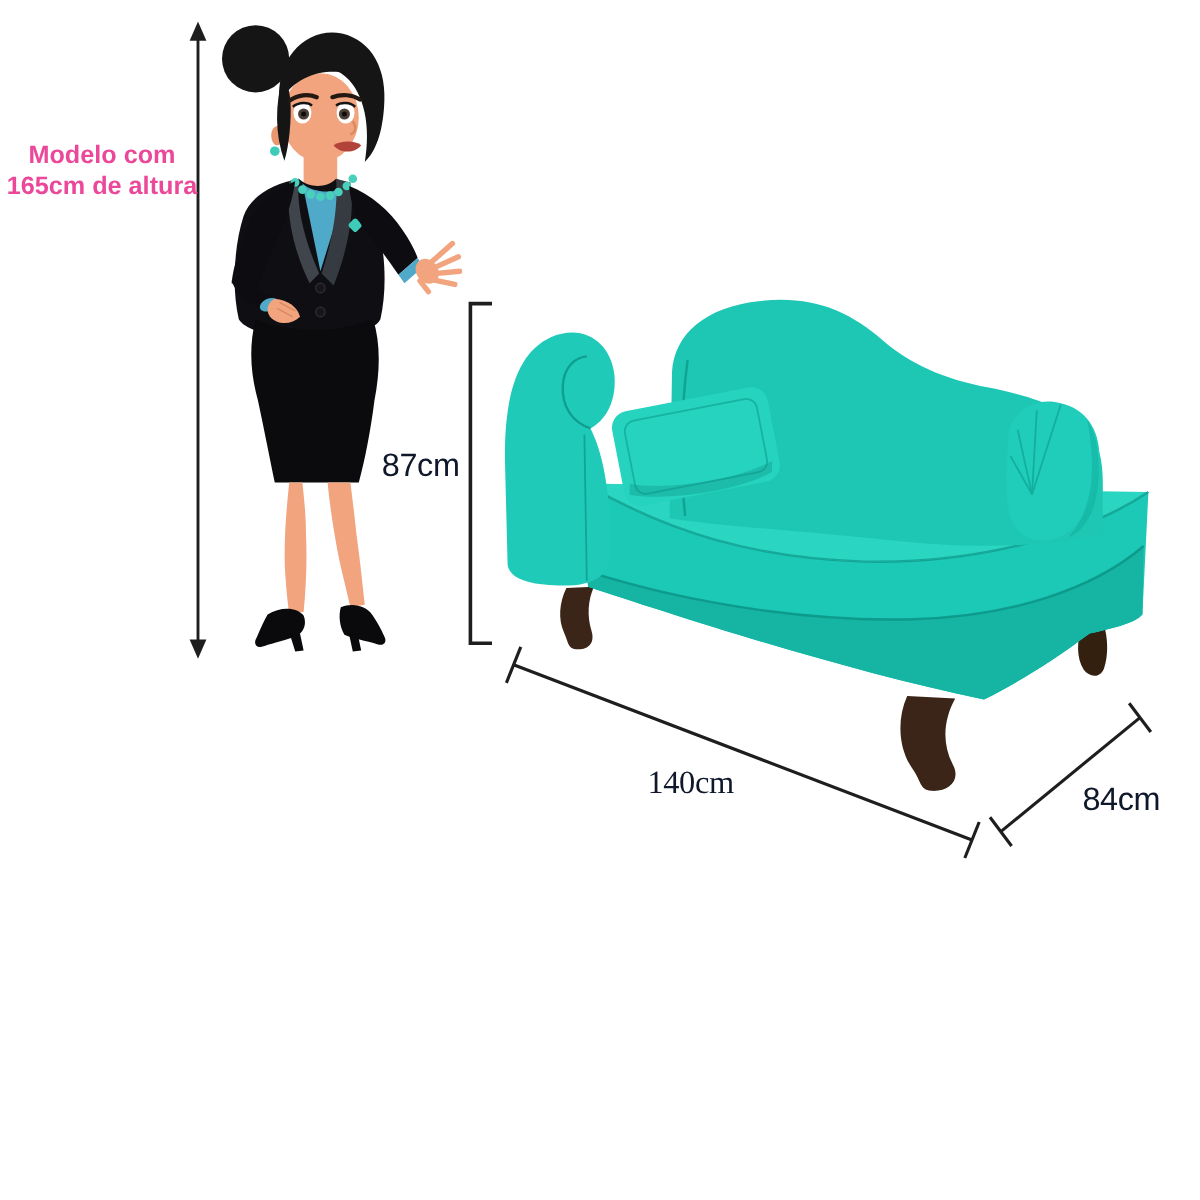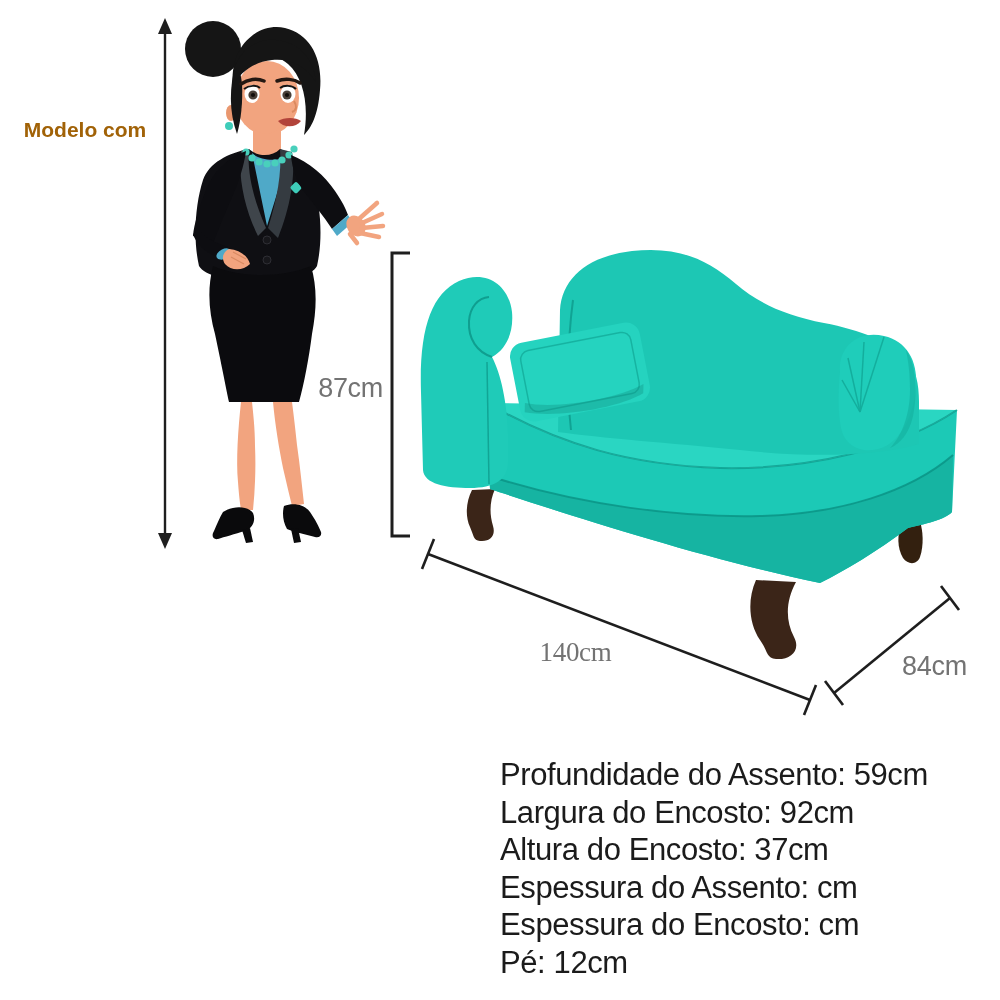--- a/index.html
+++ b/index.html
@@ -3,23 +3,23 @@
 <meta charset="utf-8">
 <style>
   html,body{margin:0;padding:0;background:#ffffff;}
   .stage{
     position:relative;width:1000px;height:1000px;background:#ffffff;overflow:hidden;
     font-family:"Liberation Sans", sans-serif;color:#1c1c1c;
   }
   .illustration{position:absolute;left:0;top:0;}
   .model-caption{
     position:absolute;left:0;top:117px;width:170px;text-align:center;
-    font-size:21px;font-weight:700;line-height:26px;color:#a16207;
+    font-size:21px;font-weight:700;line-height:26px;color:#ec4899;
   }
-  .dim-label{position:absolute;font-size:27px;font-weight:500;color:#737373;letter-spacing:-0.3px;}
+  .dim-label{position:absolute;font-size:27px;font-weight:500;color:#0f172a;letter-spacing:-0.3px;}
   .dim-87{left:293px;top:373px;width:90px;text-align:right;}
   .dim-140{left:518px;top:637px;width:115px;text-align:center;font-family:Liberation Serif, serif;}
   .dim-84{left:902px;top:651px;width:90px;text-align:left;}
   .specs{position:absolute;top:756px;font-size:31px;line-height:37.6px;letter-spacing:-0.4px;color:#1b1b1b;white-space:nowrap;}
   .specs-left{left:27px;}
   .specs-right{left:500px;}
 </style>
 </head>
 <body>
 
@@ -171,28 +171,21 @@
 
     <g stroke="#1e1e1e" stroke-width="2.6">
       <line x1="834" y1="693" x2="950" y2="598"></line>
       <line x1="825" y1="681" x2="843" y2="705"></line>
       <line x1="941" y1="586" x2="959" y2="610"></line>
     </g>
   </svg>
 
   <div class="model-caption">
     <div>Modelo com</div>
+    <div>165cm de altura</div>
   </div>
 
   <div class="dim-label dim-87">87cm</div>
   <div class="dim-label dim-140">140cm</div>
   <div class="dim-label dim-84">84cm</div>
 
-  <div class="specs specs-right">
-    <div>Profundidade do Assento: 59cm</div>
-    <div>Largura do Encosto: 92cm</div>
-    <div>Altura do Encosto: 37cm</div>
-    <div>Espessura do Assento: cm</div>
-    <div>Espessura do Encosto: cm</div>
-    <div>Pé: 12cm</div>
-  </div>
 
 </div>
 
 </body></html>

